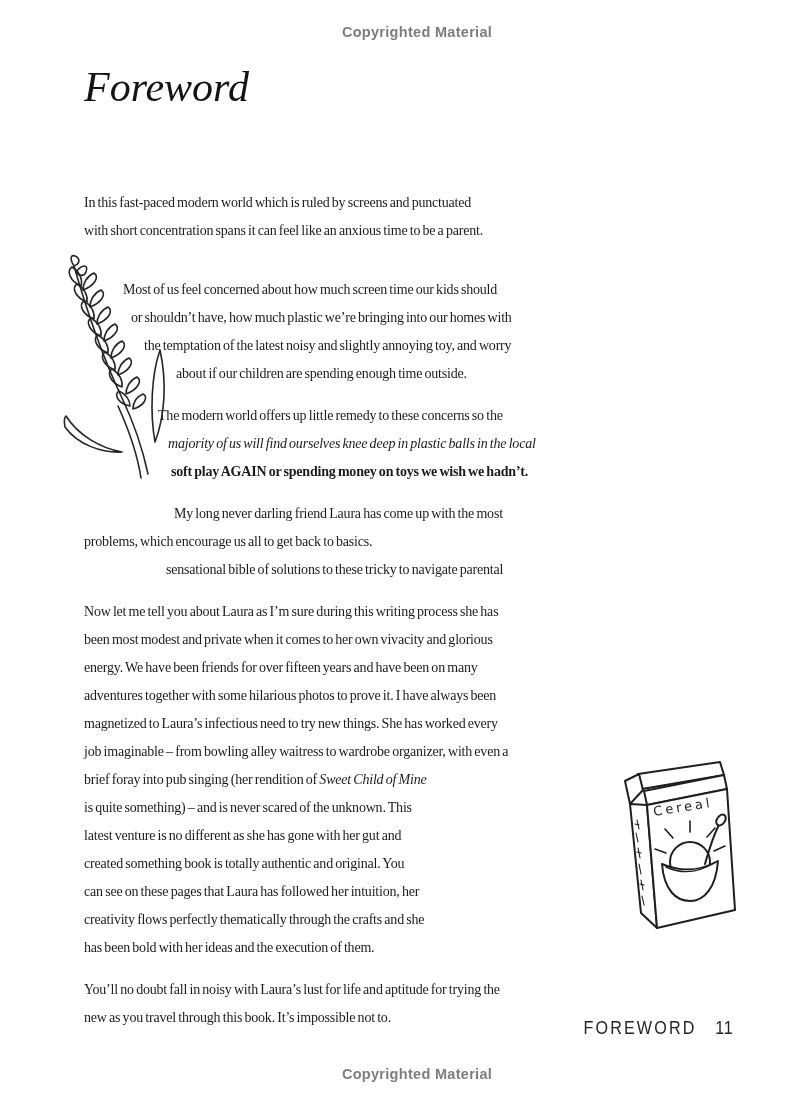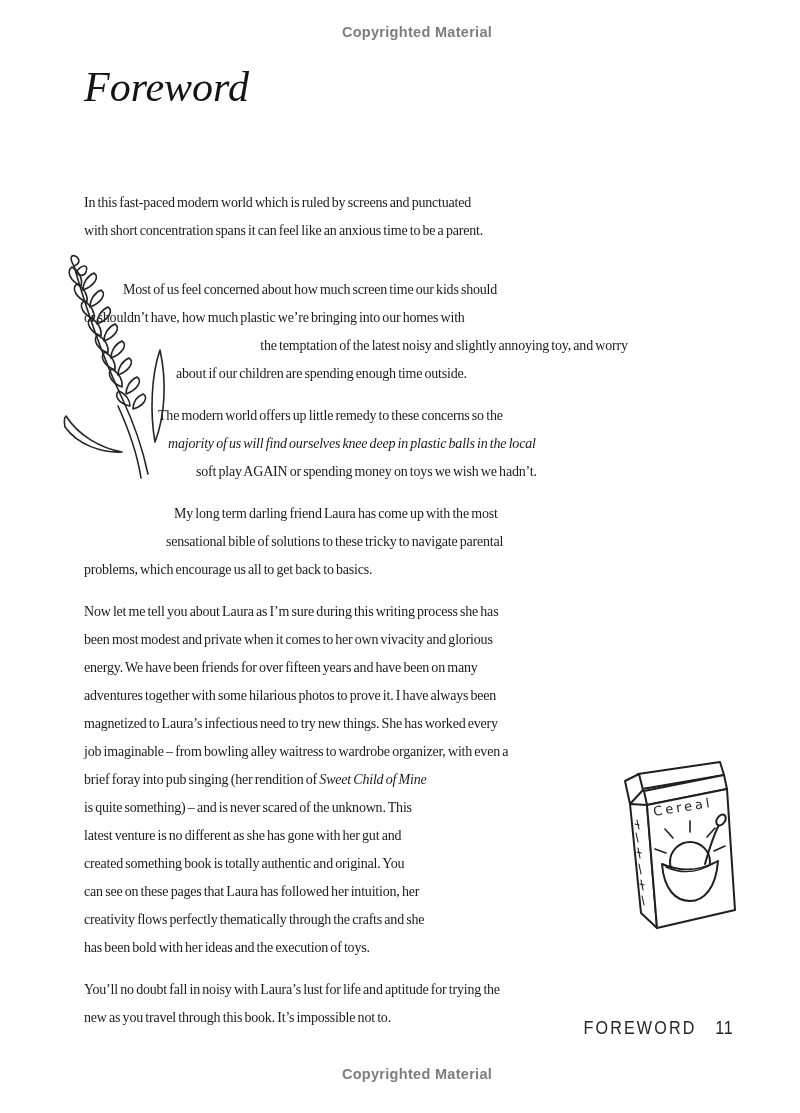--- a/index.html
+++ b/index.html
@@ -50,48 +50,48 @@
 
   <div class="copyright top">Copyrighted Material</div>
 
   <div class="title">Foreword</div>
 
   <div class="body-text">
       <div class="para">
         <div class="line">In this fast-paced modern world which is ruled by screens and punctuated</div>
         <div class="line">with short concentration spans it can feel like an anxious time to be a parent.</div>
         <div class="line" style="margin-left: 39px; margin-top: 31px;">Most of us feel concerned about how much screen time our kids should</div>
-        <div class="line" style="">or shouldn’t have, how much plastic we’re bringing into our homes with</div>
-        <div class="line" style="margin-left: 60px; text-align: center;">the temptation of the latest noisy and slightly annoying toy, and worry</div>
+        <div class="line" style="margin-left: 47px;">or shouldn’t have, how much plastic we’re bringing into our homes with</div>
+        <div class="line" style="margin-left: 60px;">the temptation of the latest noisy and slightly annoying toy, and worry</div>
         <div class="line" style="margin-left: 92px;">about if our children are spending enough time outside.</div>
       </div>
       <div class="para">
         <div class="line" style="margin-left: 74px;">The modern world offers up little remedy to these concerns so the</div>
         <div class="line" style="margin-left: 84px; font-style: italic;">majority of us will find ourselves knee deep in plastic balls in the local</div>
-        <div class="line" style="margin-left: 112px;">soft play AGAIN or spending money on toys we wish we hadn’t.</div>
+        <div class="line" style="margin-left: 87px; font-weight: bold;">soft play AGAIN or spending money on toys we wish we hadn’t.</div>
       </div>
       <div class="para">
-        <div class="line" style="margin-left: 90px;">My long term darling friend Laura has come up with the most</div>
+        <div class="line" style="margin-left: 90px;">My long never darling friend Laura has come up with the most</div>
+        <div class="line">problems, which encourage us all to get back to basics.</div>
         <div class="line" style="margin-left: 82px;">sensational bible of solutions to these tricky to navigate parental</div>
-        <div class="line">problems, which encourage us all to get back to basics.</div>
       </div>
       <div class="para">
         <div class="line">Now let me tell you about Laura as I’m sure during this writing process she has</div>
         <div class="line">been most modest and private when it comes to her own vivacity and glorious</div>
         <div class="line">energy. We have been friends for over fifteen years and have been on many</div>
         <div class="line">adventures together with some hilarious photos to prove it. I have always been</div>
         <div class="line">magnetized to Laura’s infectious need to try new things. She has worked every</div>
         <div class="line">job imaginable – from bowling alley waitress to wardrobe organizer, with even a</div>
         <div class="line">brief foray into pub singing (her rendition of <em>Sweet Child of Mine</em></div>
         <div class="line">is quite something) – and is never scared of the unknown. This</div>
         <div class="line">latest venture is no different as she has gone with her gut and</div>
         <div class="line">created something book is totally authentic and original. You</div>
         <div class="line">can see on these pages that Laura has followed her intuition, her</div>
         <div class="line">creativity flows perfectly thematically through the crafts and she</div>
-        <div class="line">has been bold with her ideas and the execution of toys.</div>
+        <div class="line">has been bold with her ideas and the execution of them.</div>
       </div>
       <div class="para">
         <div class="line">You’ll no doubt fall in noisy with Laura’s lust for life and aptitude for trying the</div>
         <div class="line">new as you travel through this book. It’s impossible not to.</div>
       </div>
     </div>
 
   <div class="illo lavender">
     <svg width="140" height="230" viewBox="0 0 140 230" fill="none" stroke="#262626" stroke-width="1.6" stroke-linecap="round" stroke-linejoin="round">
 

